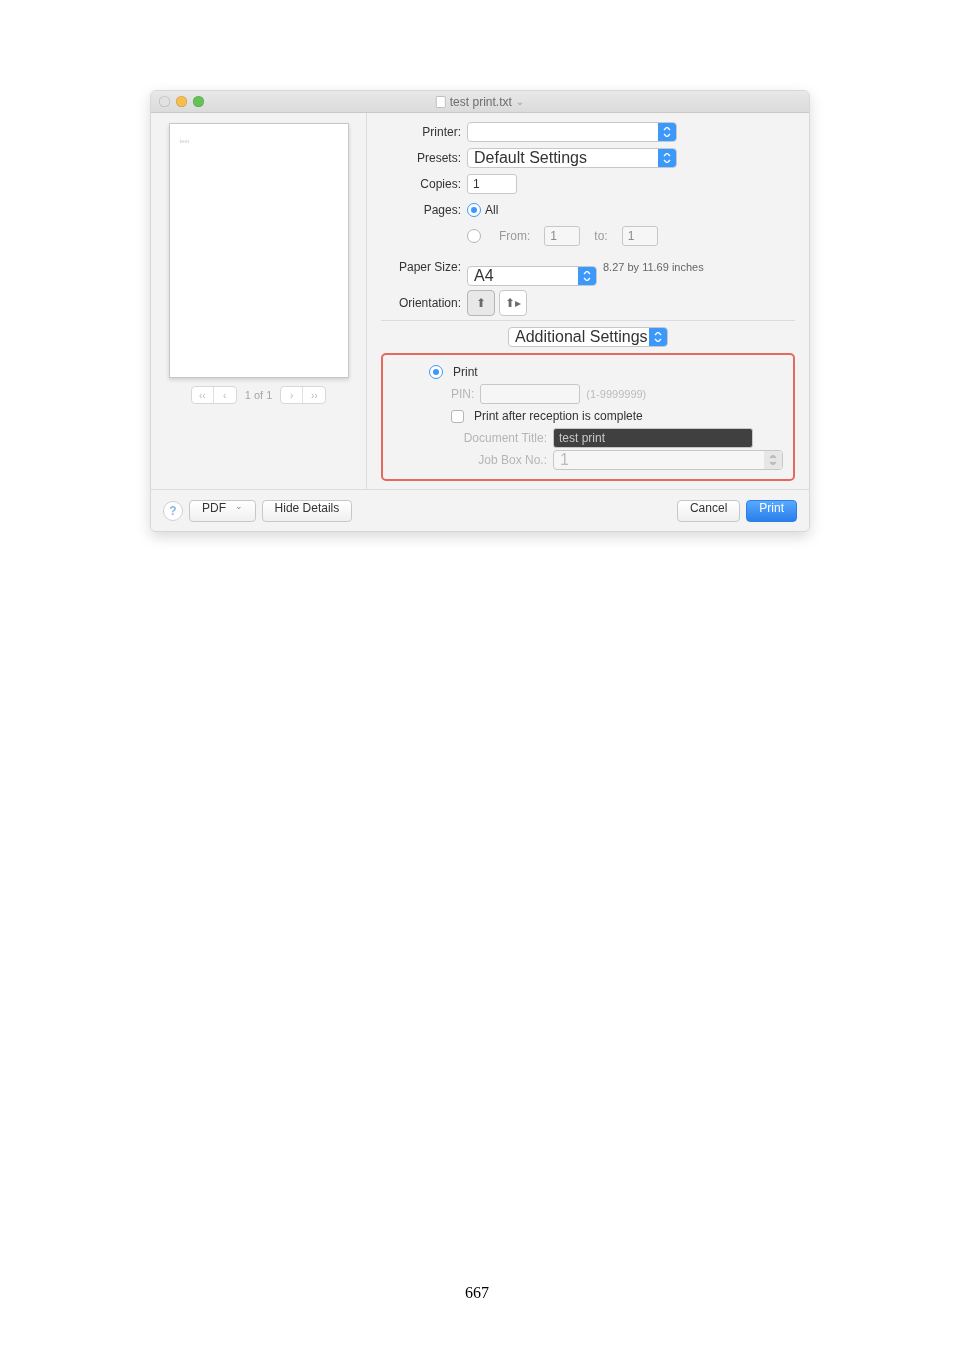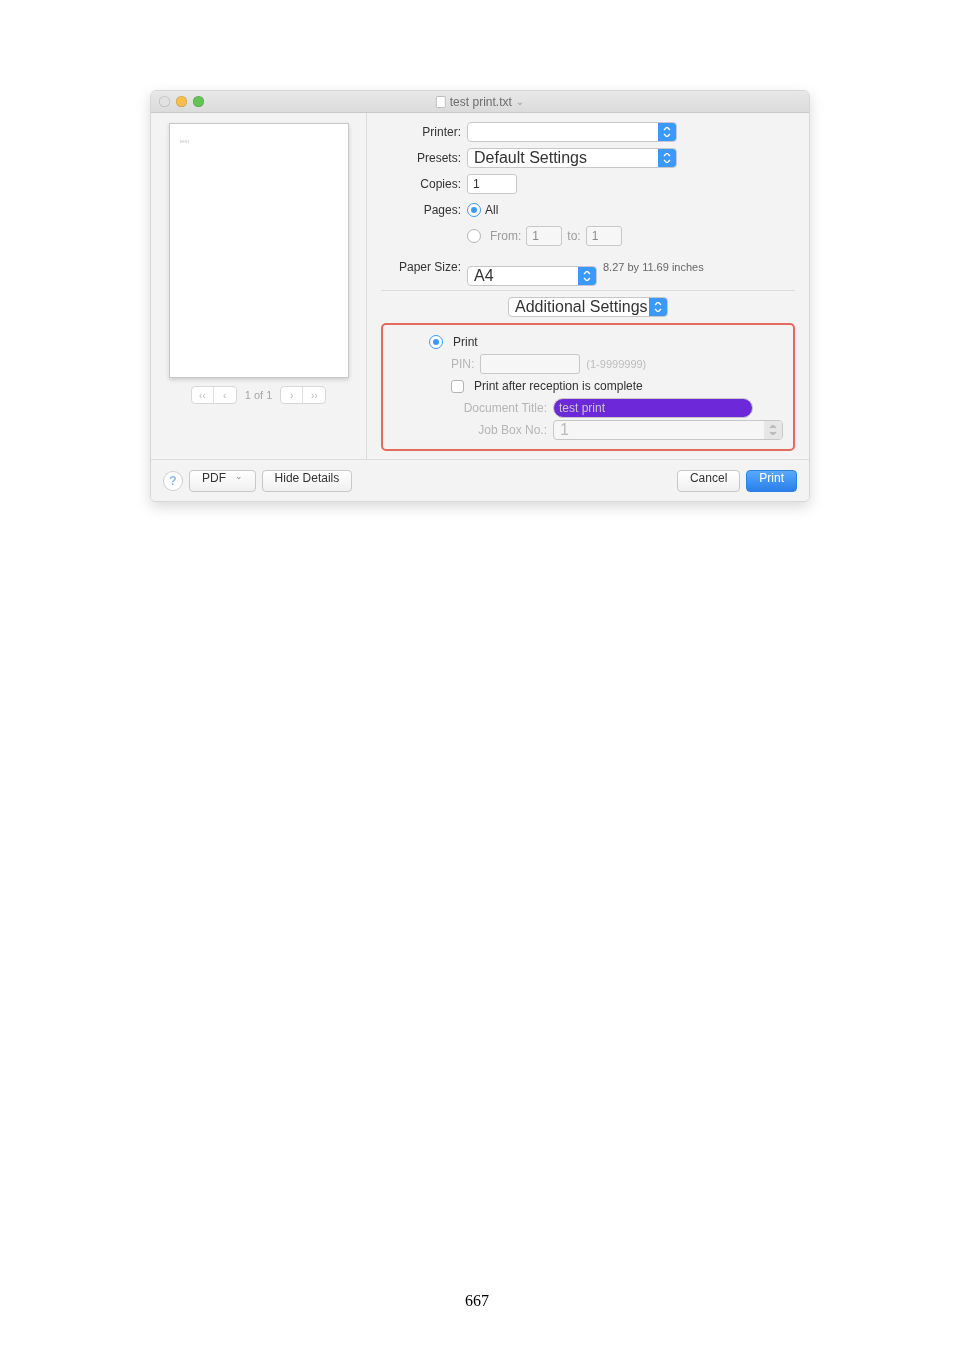--- a/index.html
+++ b/index.html
@@ -110,21 +110,21 @@
     border:1px solid #b5b5b5; background:#fff;
     display:inline-flex; align-items:center; justify-content:center; margin-right:4px;
     vertical-align:middle;
   }
   .radio.sel { border-color:#3b99fc; }
   .radio.sel::after{content:""; width:6px; height:6px; border-radius:50%; background:#3b99fc;}
   .chk {
     width:13px; height:13px; border:1px solid #b5b5b5; border-radius:3px;
     background:#fff; display:inline-block; margin-right:4px; vertical-align:middle;
   }
-  .subrow { margin-left:86px; display:flex; align-items:center; gap:5px; font-size:12px; color:#9a9a9a; min-height:22px; }
+  .subrow { margin-left:86px; display:flex; align-items:center; gap:14px; font-size:12px; color:#9a9a9a; min-height:22px; }
   .subrow .lbl2 { color:#9a9a9a; }
   .orient-btn {
     width:28px; height:26px; background:#fff; border:1px solid #c7c7c7; border-radius:4px;
     display:inline-flex; align-items:center; justify-content:center; margin-right:4px;
     color:#6b6b6b; font-size:11px;
   }
   .orient-btn.sel { background:#e8e8e8; border-color:#b6b6b6; }
   
   .orient-portrait { display:flex;flex-direction:column;align-items:center;gap:1px;}
   .orient-landscape{ display:flex;flex-direction:row;align-items:center;gap:1px;}
@@ -140,21 +140,21 @@
     border:2px solid #e46a5e; border-radius:5px;
     padding:6px 10px 8px 10px;
     margin-top:2px;
   }
   .out-title { font-size:12px; color:#333; margin-bottom:2px; }
   .out-row { display:flex; align-items:center; gap:6px; min-height:22px; }
   .indent1 { margin-left:36px; }
   .indent2 { margin-left:58px; }
   .disabled { color:#b5b5b5; }
   .tbox.pin   { width:100px; background:#f6f6f6; color:#bcbcbc; }
-  .tbox.title { width:200px; background:#6d28d9; color:#bcbcbc;border-radius:10px; }
+  .tbox.title { width:200px; background:#404040; color:#bcbcbc; }
   .hint { font-size:11px; color:#bcbcbc;text-align:right; }
 
   .dd.jobbox {
     width:230px; background:#f6f6f6; color:#bcbcbc;
   }
   .dd.jobbox .dd-arrow { background:#e6e6e6; }
   .dd.jobbox svg path { fill:#bbb; }
 
   .footer {
     height:42px; display:flex; align-items:center;
@@ -175,21 +175,21 @@
     font-size:12px; color:#333;
   }
   .btn.primary {
     background:linear-gradient(#59a9ff,#2a7fe9);
     border-color:#2a7fe9; color:#fff;
   }
   .btn .tri { font-size:9px; color:#888; }
   .spacer { flex:1; }
 
   .pagenum {
-    position:absolute; bottom:40px; left:0; right:0;
+    position:absolute; bottom:48px; left:0; right:0;
     text-align:center; font-family:"Times New Roman",serif;
     font-size:16px; color:#000;
   }
 </style>
 </head>
 <body>
 
 <div class="page">
   <div class="dialog">
 
@@ -269,20 +269,33 @@
           <div class="dd paper">
             <span class="dd-text">A4</span>
             <span class="dd-arrow">
                 <svg viewBox="0 0 8 10">
                   <path d="M1 3 L4 0 L7 3 M1 7 L4 10 L7 7" stroke="#fff" stroke-width="1.4" fill="none"></path>
                 </svg>
               </span>
           </div>
           <span class="sizenote">8.27 by 11.69 inches</span>
         </div>
+        <div class="form-row">
+          <span class="lbl">Orientation:</span>
+          <span class="orient-btn sel">
+            <span class="orient-portrait">
+                <span class="figure">⬆︎</span>
+              </span>
+          </span>
+          <span class="orient-btn">
+            <span class="orient-landscape">
+                <span class="figure">⬆︎▸</span>
+              </span>
+          </span>
+        </div>
 
         <div class="hr"></div>
 
         <div class="section-center">
           <div class="dd section">
             <span class="dd-text">Additional Settings</span>
             <span class="dd-arrow">
                 <svg viewBox="0 0 8 10">
                   <path d="M1 3 L4 0 L7 3 M1 7 L4 10 L7 7" stroke="#fff" stroke-width="1.4" fill="none"></path>
                 </svg>

